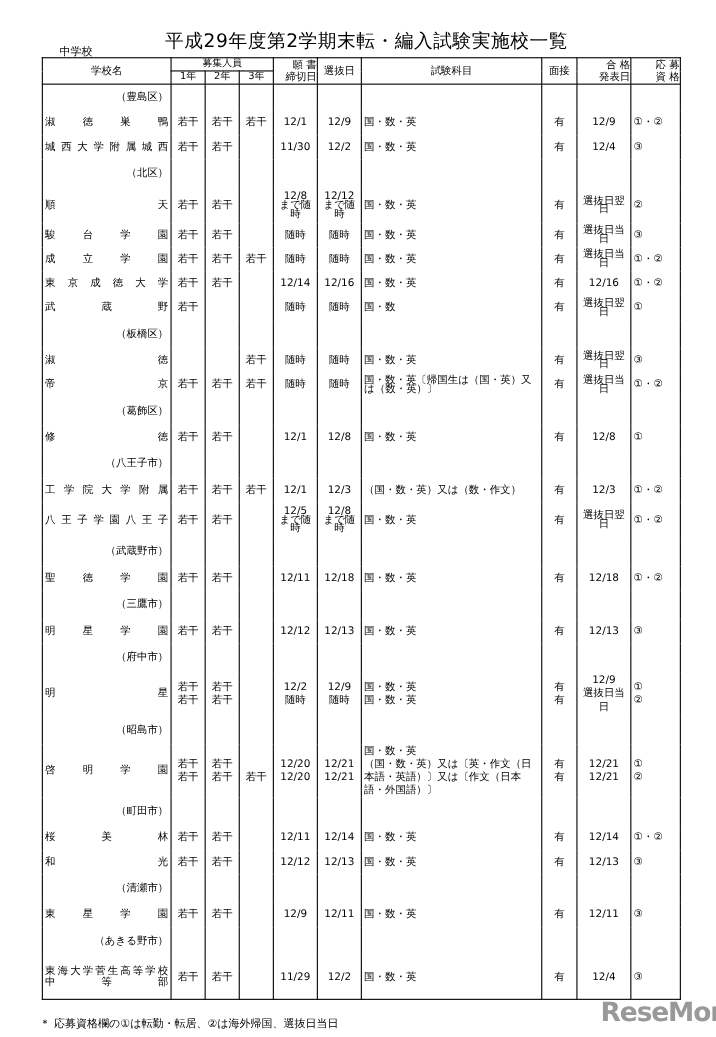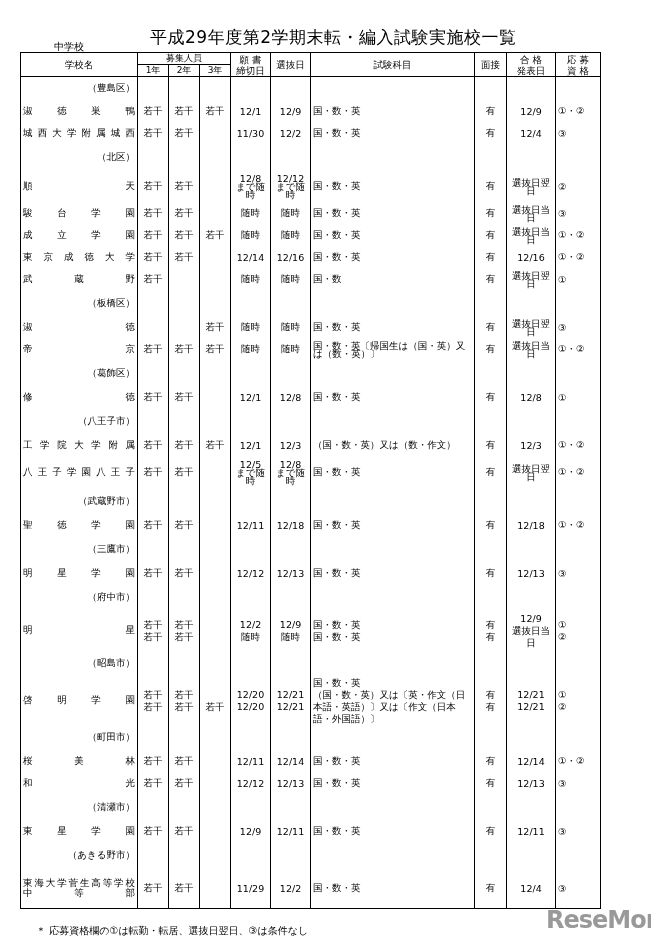--- a/index.html
+++ b/index.html
@@ -1,33 +1,33 @@
 <!DOCTYPE html>
 <html><head>
 <meta charset="utf-8">
 <style>
   html, body { margin:0; padding:0; background:#ffffff; }
   body { width:651px; height:943px; position:relative; overflow:hidden;
          font-family:"DejaVu Sans", "Liberation Sans", sans-serif; color:#000; }
   .subtitle { position:absolute; left:54px; top:40px; font-size:10px; }
   .title { position:absolute; left:150px; top:26px; font-size:17px; letter-spacing:0.5px; white-space:nowrap; }
-  table.grid { position:absolute; left:20px; top:52px; border-collapse:collapse; table-layout:fixed; width:580px; }
+  table.grid { position:absolute; left:38px; top:52px; border-collapse:collapse; table-layout:fixed; width:580px; }
   table.grid th, table.grid td { border-left:1.5px solid #000; border-right:1.5px solid #000; padding:0 2px; font-size:9.5px; font-weight:normal; vertical-align:middle; overflow:hidden; white-space:nowrap; }
   table.grid thead th { border:1.5px solid #000; text-align:center; line-height:11px; padding:0; }
   table.grid thead th.sub-top { border-bottom:1px solid #000; height:10px; font-size:9px; }
   table.grid thead th.sub-year { height:11px; font-size:9px; }
   table.grid tbody tr:last-child td { border-bottom:1.5px solid #000; }
   td.name { text-align:justify; text-align-last:justify; padding:0 1px 0 3px; }
   td.district { text-align:right; padding-left:3px; }
   td.c { text-align:center; }
   td.l { text-align:left; padding-left:2px; }
   td.small { font-size:7px; line-height:8px; }
   td.tiny { font-size:6.5px; line-height:8px; }
   td.qual { text-align:left; padding-left:2px; }
-  .stack { display:block; line-height:11px; }
+  .stack { display:block; line-height:11px;text-align:right; }
   .note { position:absolute; left:36px; top:924px; font-size:10px; white-space:nowrap; }
   .logo { position:absolute; left:546px; top:906px; font-family:"DejaVu Sans", sans-serif; font-weight:bold; font-size:24px; color:#888; letter-spacing:-1px; opacity:0.85; }
 </style>
 </head>
 <body>
 
 <div class="subtitle">中学校</div>
 <div class="title">平成29年度第2学期末転・編入試験実施校一覧</div>
 
 <table class="grid">
@@ -472,14 +472,14 @@
         <td class="c" style="white-space: pre-line;">11/29</td>
         <td class="c" style="white-space: pre-line;">12/2</td>
         <td class="l" style="white-space: pre-line;">国・数・英</td>
         <td class="c" style="white-space: pre-line;">有</td>
         <td class="c" style="white-space: pre-line;">12/4</td>
         <td class="qual" style="white-space: pre-line;">③</td>
       </tr>
     </tbody>
 </table>
 
-<div class="note">＊ 応募資格欄の①は転勤・転居、選抜日翌日、③は条件なし</div>
+<div class="note">＊ 応募資格欄の①は転勤・転居、②は海外帰国、選抜日当日</div>
 <div class="logo">ReseMom</div>
 
 </body></html>

